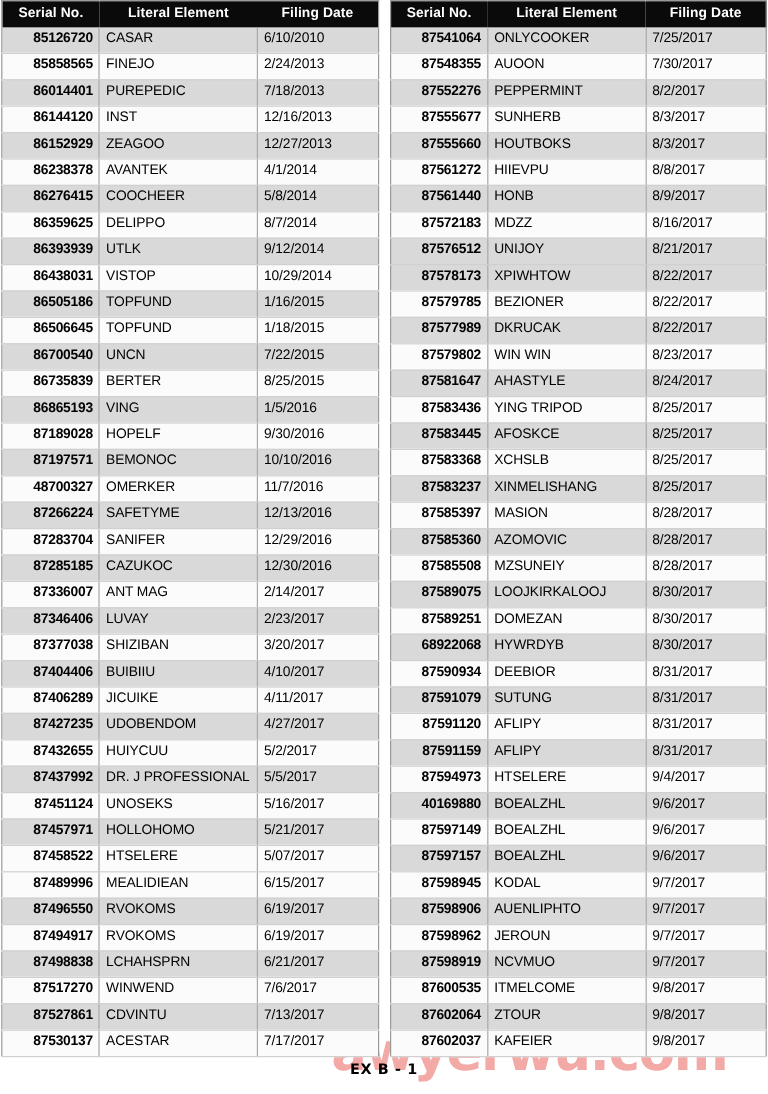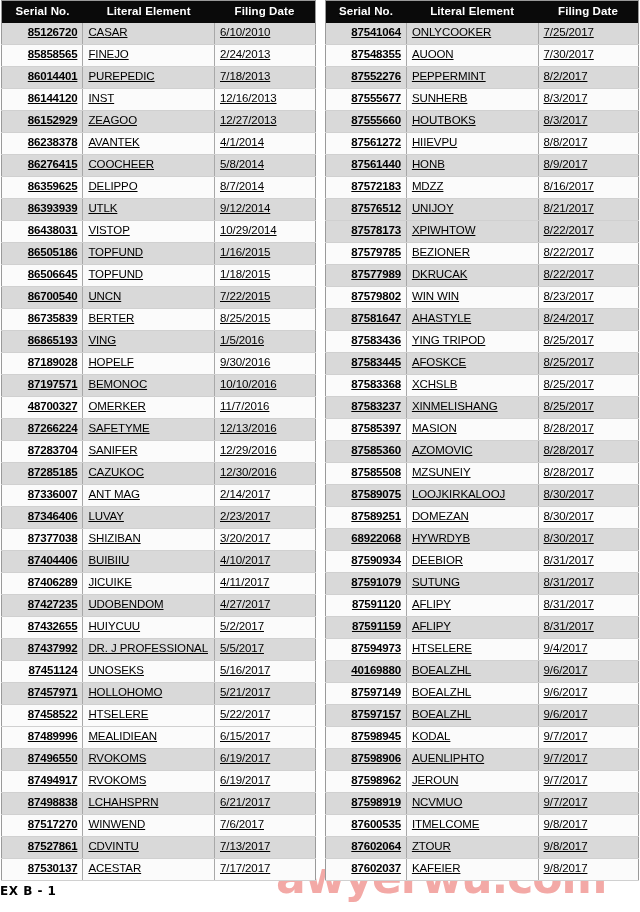--- a/index.html
+++ b/index.html
@@ -44,21 +44,20 @@
     width: 640px;
     display: flex;
     gap: 9px;
     padding: 0 1px;
     box-sizing: border-box;
     z-index: 2;
   }
   .tblwrap {
     width: 322px;
     box-sizing: border-box;
-    text-decoration: underline;
   }
 
   table.reg {
     width: 100%;
     border-collapse: collapse;
     table-layout: fixed;
     font-size: 11.5px;
     color: #000;
     background: #fff;
     border: 1px solid #9a9a9a;
@@ -109,21 +108,21 @@
 
   tbody tr.odd  td { background: #d9d9d9; }
   tbody tr.even td { background: #fbfbfb; }
 
   
   #footer-label {
     position: absolute;
     left: 0;
     right: 0;
     top: 884px;
-    text-align: left;
+    text-align: center;
     font-family: "DejaVu Sans", sans-serif;
     font-size: 12px;
     font-weight: 700;
     color: #000;
     letter-spacing: 0.5px;
     z-index: 3;
   }
 </style>
 </head>
 <body>
@@ -300,21 +299,21 @@
               <td class="date">5/16/2017</td>
             </tr>
             <tr class="odd">
               <td class="serial">87457971</td>
               <td class="lit">HOLLOHOMO</td>
               <td class="date">5/21/2017</td>
             </tr>
             <tr class="even">
               <td class="serial">87458522</td>
               <td class="lit">HTSELERE</td>
-              <td class="date">5/22/2017</td>
+              <td class="date">5/07/2017</td>
             </tr>
             <tr class="even">
               <td class="serial">87489996</td>
               <td class="lit">MEALIDIEAN</td>
               <td class="date">6/15/2017</td>
             </tr>
             <tr class="odd">
               <td class="serial">87496550</td>
               <td class="lit">RVOKOMS</td>
               <td class="date">6/19/2017</td>

